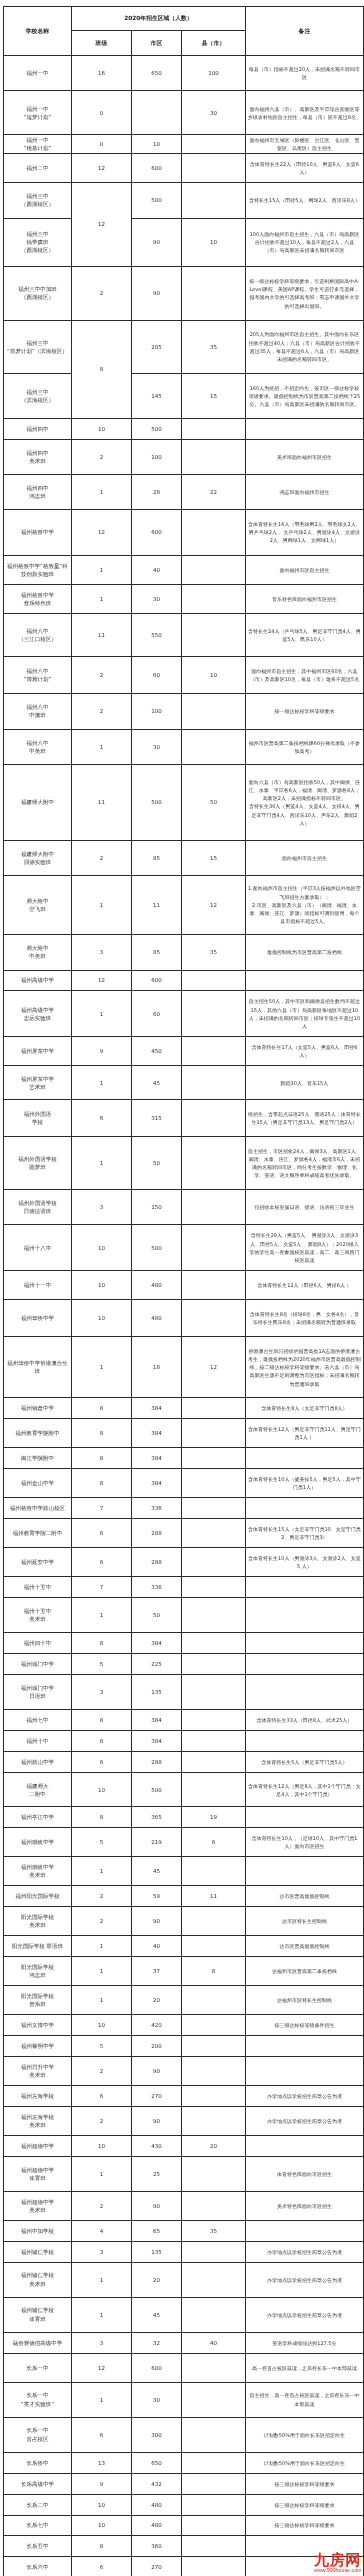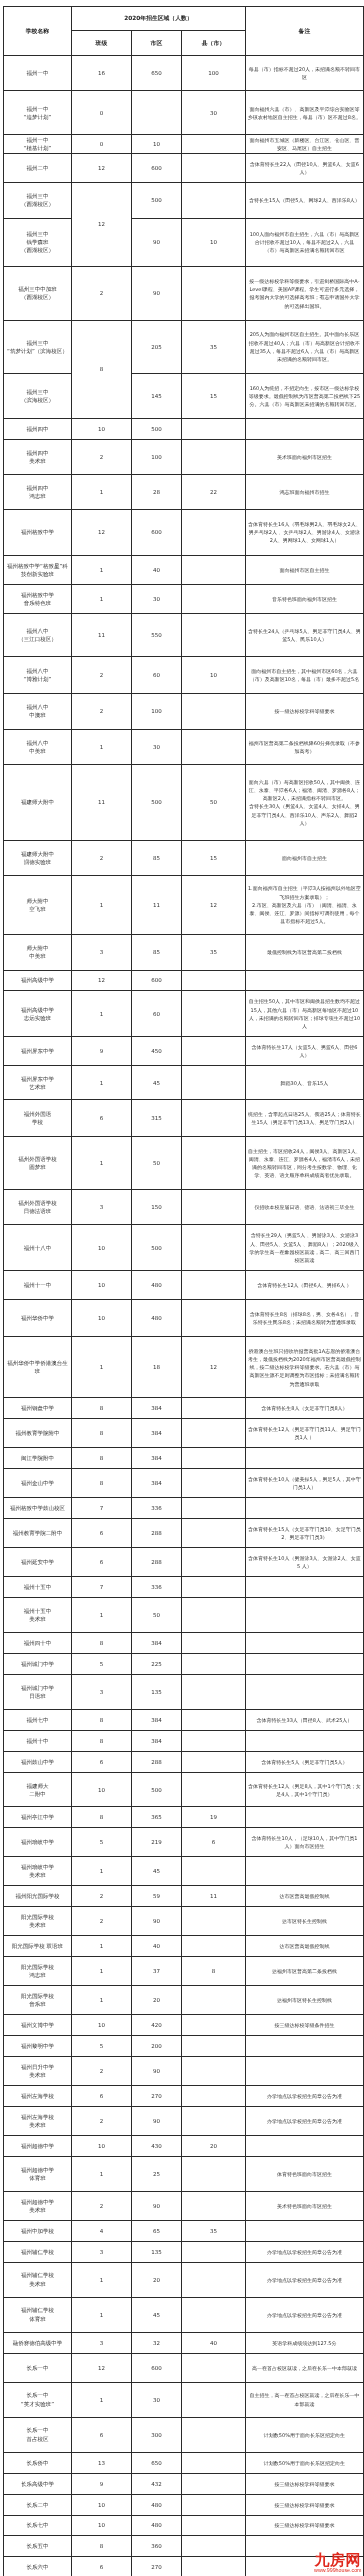--- a/index.html
+++ b/index.html
@@ -6,21 +6,21 @@
   body { width: 365px; height: 2576px; position: relative; overflow: hidden;
          font-family: "DejaVu Sans", "Liberation Sans", sans-serif; color: #333; }
   table.adm { position: absolute; left: 2.9px; top: 5.8px; width: 359px;
               border-collapse: collapse; table-layout: fixed; font-size: 5.5px; }
   table.adm td, table.adm th { border: 0.9px solid #2a2a2a; text-align: center;
               vertical-align: middle; padding: 0.6px 1.8px; line-height: 8.2px; }
   table.adm th { font-weight: bold; font-size: 5.8px; color: #222; }
   td.note { font-size: 5px; line-height: 8.2px; padding: 1.2px 1.2px; }
   td.name { font-size: 5.5px; line-height: 11.7px; }
   .pre { white-space: pre-line; }
-  .watermark { position: absolute; right: 3.5px; bottom: 2.3px; text-align: center; }
+  .watermark { position: absolute; right: 3.5px; bottom: 2.3px; text-align: left; }
   .wm-logo { color: #e02a1e; font-size: 15px; font-weight: bold; letter-spacing: 0.6px;
              font-family: "DejaVu Serif", serif; line-height: 16.3px; }
   .wm-url { color: #e02a1e; font-size: 5.3px; line-height: 5.8px; font-family: "Liberation Sans", sans-serif; }
 </style>
 </head>
 <body>
 
 <table class="adm">
   <colgroup>
     <col style="width:68px">

